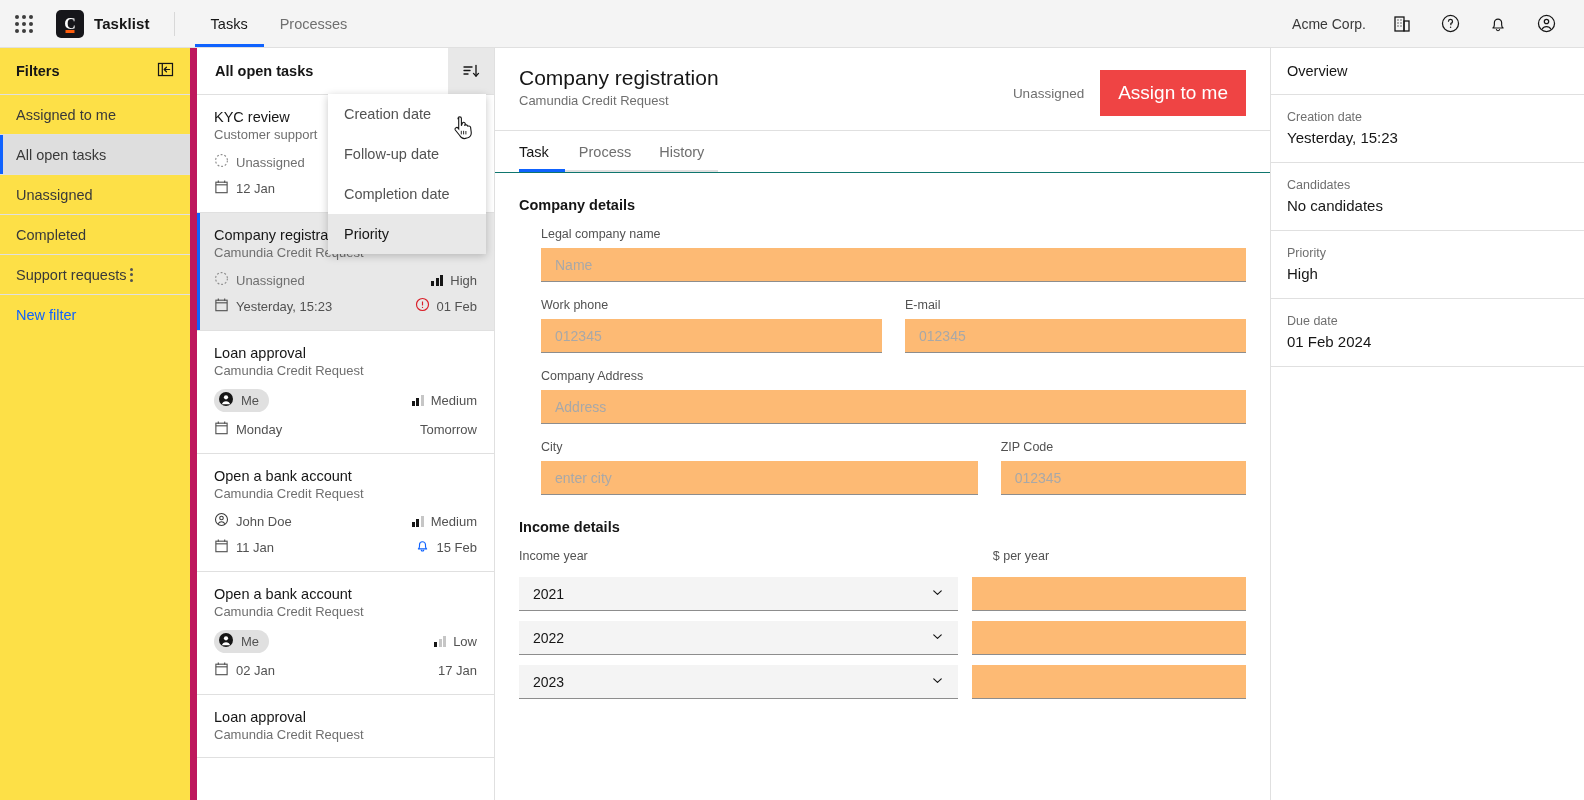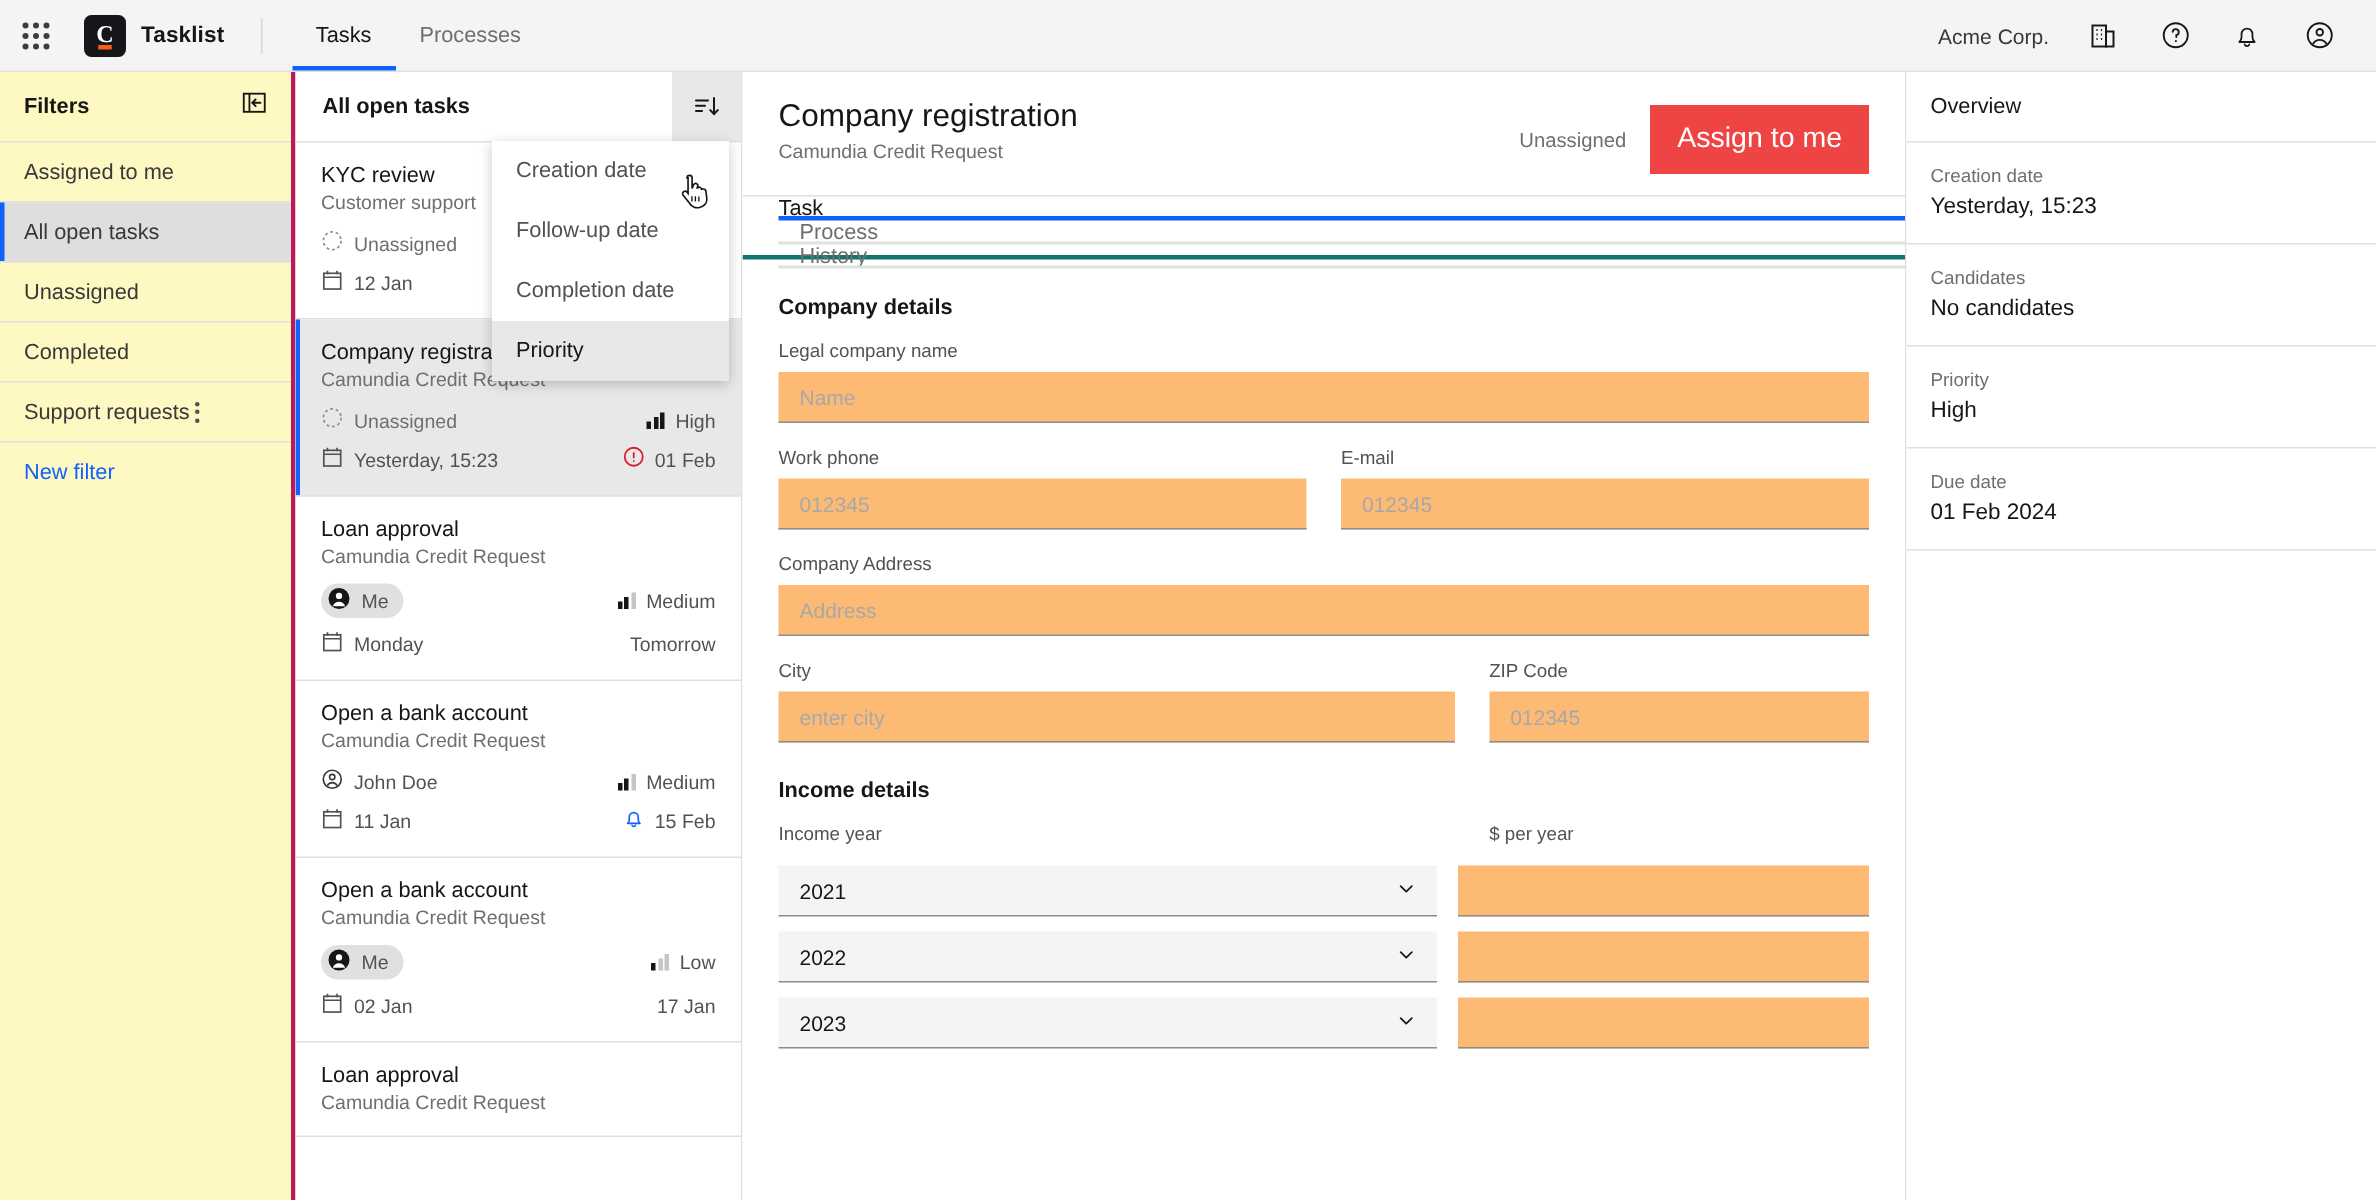--- a/index.html
+++ b/index.html
@@ -37,21 +37,21 @@
   .nav-tab.active::after {
     content: ""; position: absolute; left: 0; right: 0; bottom: 0; height: 3px; background: #0f62fe;
   }
   .topbar-right { margin-left: auto; display: flex; align-items: center; gap: 0; padding-right: 14px; }
   .org-name { font-size: 14px; color: #393939; margin-right: 12px; }
   .icon-btn { width: 48px; height: 47px; display: flex; align-items: center; justify-content: center; cursor: pointer; }
 
   
   .filters {
     position: absolute; top: 48px; left: 0; width: 197px; height: 752px;
-    background: #fef9c3; border-right: 3px solid #be185d;
+    background: #fde047; border-right: 7px solid #be185d;
   }
   .filters-head {
     height: 47px; display: flex; align-items: center; justify-content: space-between;
     padding: 0 16px; border-bottom: 1px solid #e0e0e0;
   }
   .filters-title { font-size: 14.5px; font-weight: 700; }
   .filter-item {
     height: 40px; display: flex; align-items: center; justify-content: flex-start;
     padding: 0 16px; font-size: 14.5px; color: #393939; cursor: pointer;
     border-bottom: 1px solid #e0e0e0; position: relative;
@@ -126,39 +126,39 @@
     display: flex; align-items: flex-start; justify-content: space-between;
   }
   .detail-title { font-size: 21px; font-weight: 400; color: #161616; }
   .detail-sub { font-size: 13px; color: #6f6f6f; margin-top: 3px; }
   .head-right { display: flex; align-items: center; gap: 16px; padding-top: 4px; }
   .assignee-state { font-size: 13.5px; color: #6f6f6f; }
   .assign-btn {
     background: #ef4444; color: #fff; border: none; font-size: 19px;
     padding: 12px 18px; cursor: pointer; font-family: inherit;
   }
-  .tabs { display: flex; border-bottom: 3px solid #0f766e; padding-left: 24px; height: 42px; flex-direction: column; }
+  .tabs { display: flex; border-bottom: 1px solid #0f766e; padding-left: 24px; height: 42px; }
   .tab {
     position: relative; display: flex; align-items: center; padding: 0 14px;
     font-size: 14.5px; color: #6f6f6f; cursor: pointer; height: 41px;
   }
   .tab:first-child { padding-left: 0; padding-right: 16px; }
   .tab.active { color: #161616; }
   .tab.active::after { content: ""; position: absolute; left: 0; right: 0; bottom: 0; height: 3px; background: #0f62fe; }
   .tab::after { content: ""; position: absolute; left: 0; right: 0; bottom: 0; height: 2px; background: #e0e0e0; }
 
   .form { padding: 24px 24px 0 24px; }
   .sec-title { font-size: 14.5px; font-weight: 700; margin-bottom: 14px; }
   .field-label { font-size: 12.5px; color: #525252; margin-bottom: 7px; }
   .field-input {
     height: 34px; background: #fdba74; border: none; border-bottom: 1px solid #8d8d8d;
     width: 100%; padding: 0 14px; font-size: 14px; font-family: inherit; color: #161616;
   }
   .field-input::placeholder { color: #a8a8a8; }
-  .fg { margin-bottom: 16px; }
+  .fg { margin-bottom: 16px; margin-left: 22px; }
   .row2 { display: flex; gap: 23px; }
   .select-wrap { position: relative; flex: 1; }
   .select-box {
     height: 34px; background: #f4f4f4; border-bottom: 1px solid #8d8d8d;
     display: flex; align-items: center; justify-content: space-between;
     padding: 0 13px 0 14px; font-size: 14px; cursor: pointer;
   }
   .income-row { display: flex; gap: 14px; margin-bottom: 10px; }
 
   

